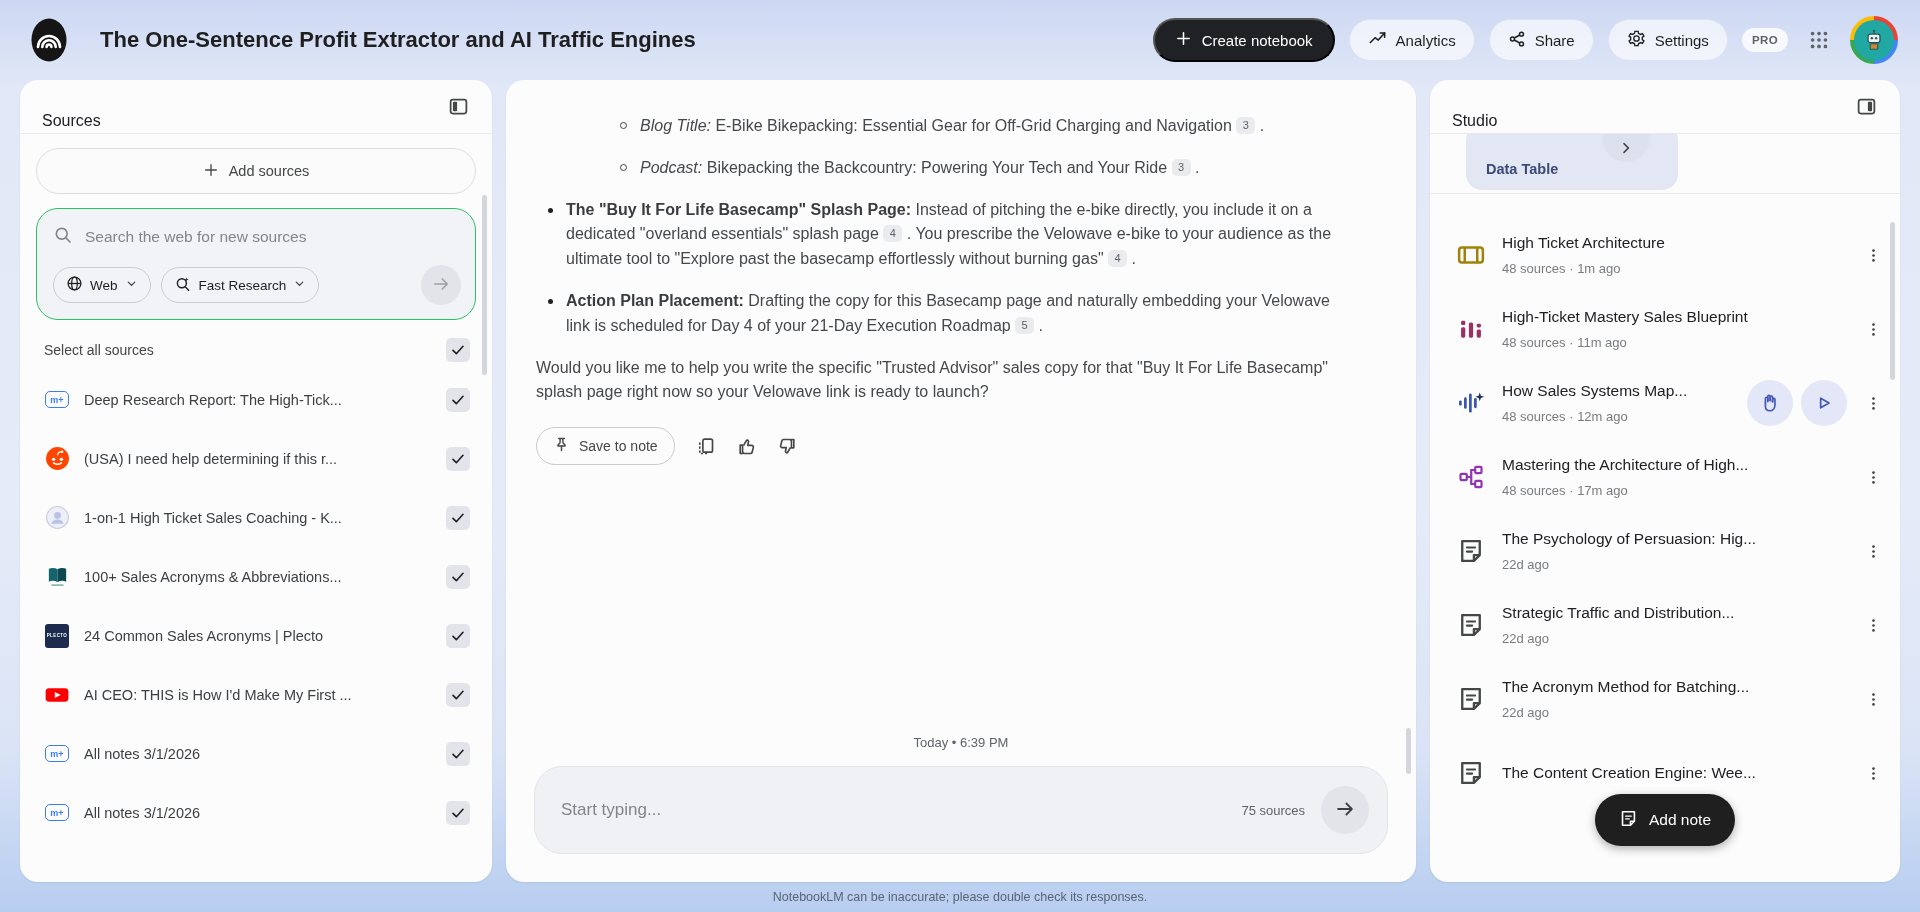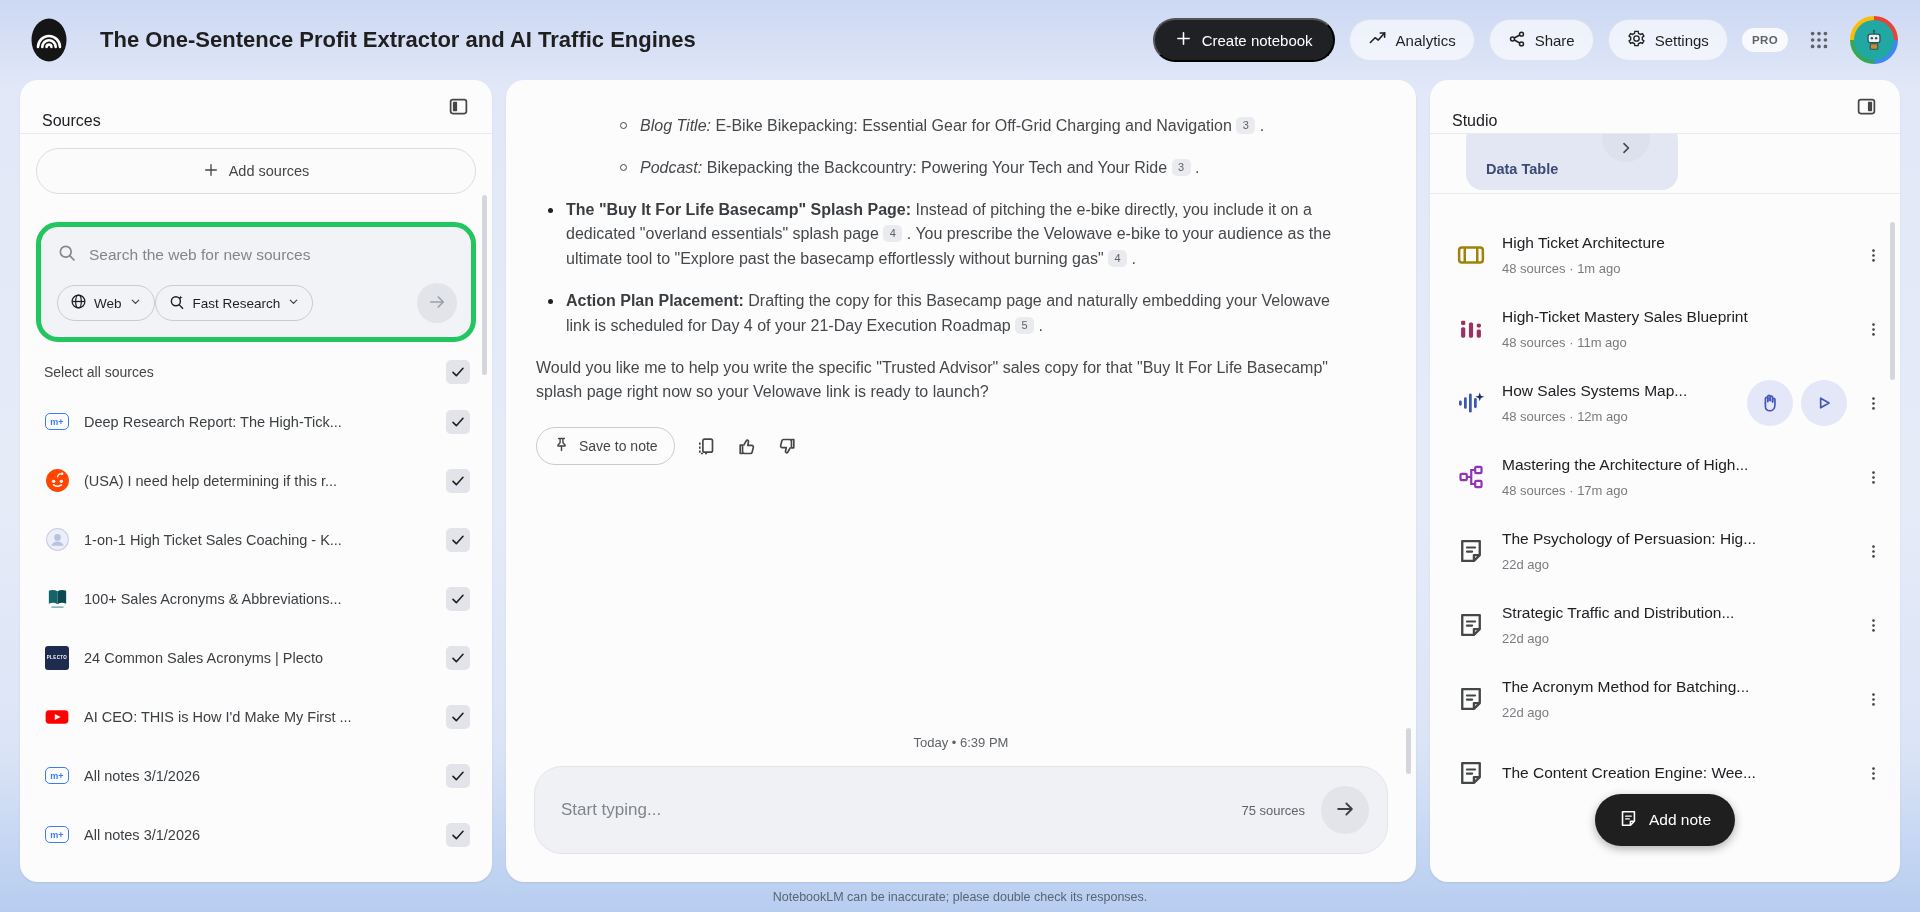--- a/index.html
+++ b/index.html
@@ -38,26 +38,26 @@
   .panel-title { font-size:16px; color:#202124;margin-top:28px; }
   .icon-btn { background:none; border:none; cursor:pointer; display:flex; align-items:center; justify-content:center;
               width:32px; height:32px; border-radius:50%; color:#444746; }
 
   
   .sources-panel { width:472px; flex:none; }
   .sources-body { flex:1; min-height:0; padding:14px 16px 0; display:flex; flex-direction:column; overflow:hidden; }
   .add-sources-btn { flex:none; height:46px; border-radius:23px; border:1px solid #d9dce1; background:#fbfbfc;
                      display:flex; align-items:center; justify-content:center; gap:10px; font-size:14.5px;
                      color:#444746; cursor:pointer; }
-  .search-card { flex:none; margin-top:28px; border:5px solid #22c55e; background:#f2f3f6; border-radius:22px; padding:16px 14px 14px 16px; }
+  .search-card { flex:none; margin-top:14px; border:1px solid #22c55e; background:#f2f3f6; border-radius:22px; padding:16px 14px 14px 16px; }
   .search-row { display:flex; align-items:center; gap:12px; }
   .search-input { flex:1; border:none; background:transparent; outline:none; font-size:15.5px; color:#3c4043;
                   font-family:inherit; }
   .search-input::placeholder { color:#80868b; }
-  .filters-row { display:flex; align-items:center; margin-top:16px; }
+  .filters-row { display:flex; align-items:center; margin-top:16px; gap:10px; }
   .dd-pill { display:inline-flex; align-items:center; gap:7px; height:36px; border:1px solid #c8cbd0; border-radius:18px;
              padding:0 12px; font-size:13.5px; color:#1f1f1f; background:transparent; cursor:pointer; }
   .go-btn { margin-left:auto; width:40px; height:40px; border-radius:50%; background:#e2e4e9; border:none;
             display:flex; align-items:center; justify-content:center; color:#9aa0a6; cursor:pointer; }
   .select-all-row { flex:none; display:flex; align-items:center; justify-content:space-between; padding:18px 6px 8px 8px; }
   .select-all-label { font-size:14px; color:#444746; }
   .checkbox { width:24px; height:24px; border-radius:5px; background:#e2e4e9; display:flex; align-items:center;
               justify-content:center; cursor:pointer; flex:none; }
   .source-list { flex:1; overflow:hidden; }
   .source-row { height:59px; display:flex; align-items:center; gap:14px; padding:0 6px 0 8px; cursor:pointer; border-radius:12px; }

